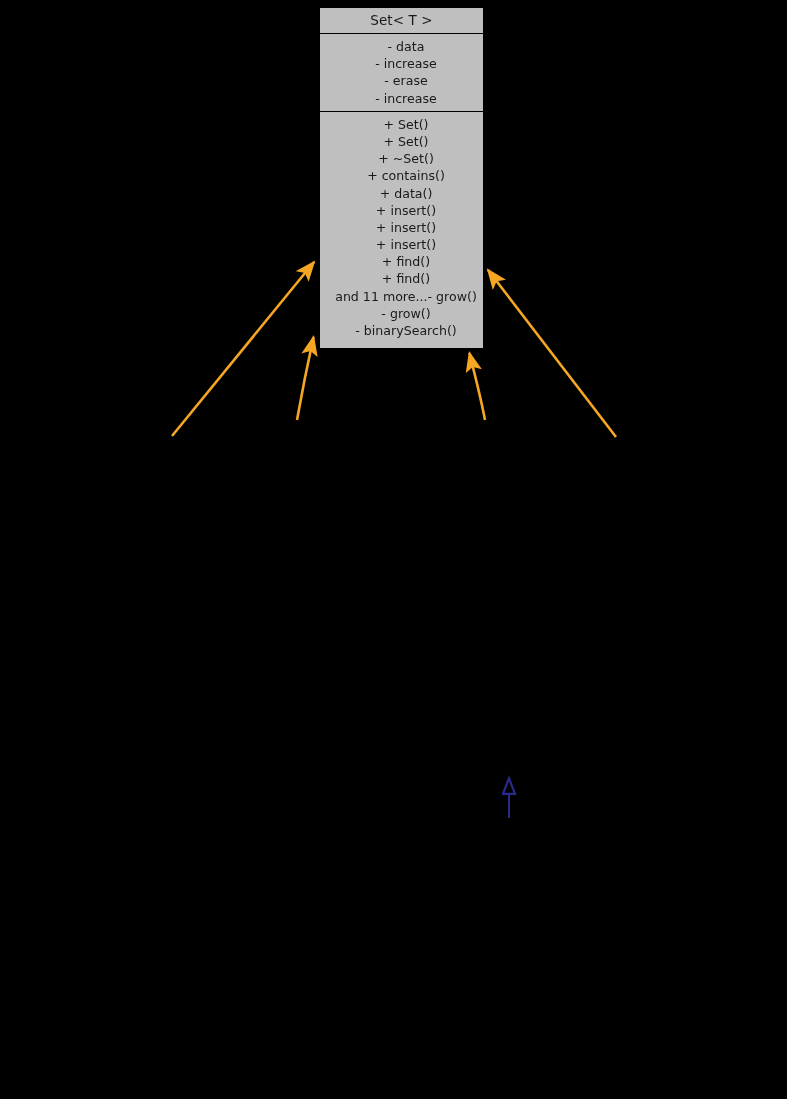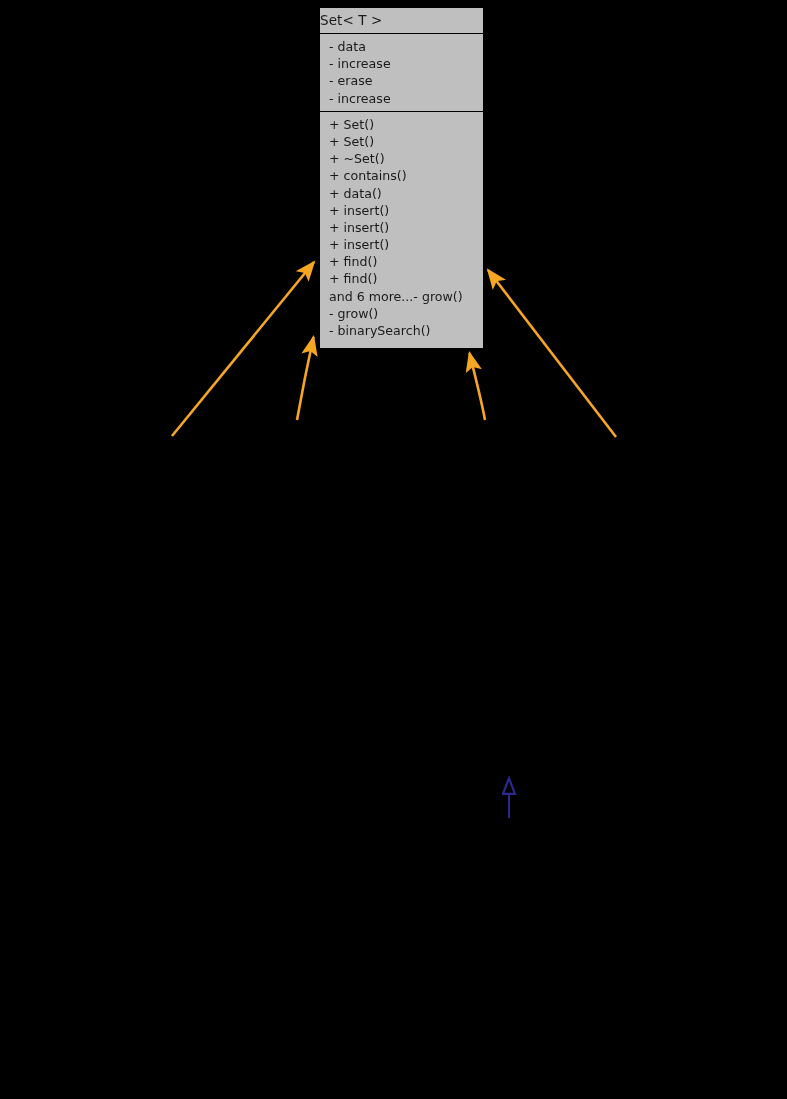--- a/index.html
+++ b/index.html
@@ -36,31 +36,33 @@
     background: #bfbfbf;
     border: 1px solid #000000;
     outline: 1px solid #000000;
   }
   .node-title-band {
     box-sizing: border-box;
     height: 26px;
     border-bottom: 1px solid #000000;
     display: flex;
     align-items: center;
+    justify-content: center;
   }
   .node-title-text {
     font-size: 13.5px;
     color: #1a1a1a;
     line-height: 1;
     letter-spacing: 0.1px;
     white-space: nowrap;
   }
   .node-section {
     box-sizing: border-box;
     padding: 4px 0 4px 9px;
+    text-align: center;
   }
   .node-attrs-section {
     border-bottom: 1px solid #000000;
   }
   .member-row {
     font-size: 12.6px;
     color: #1a1a1a;
     line-height: 17.2px;
     white-space: pre;
     height: 17.2px;
@@ -113,20 +115,20 @@
       <div class="member-row">+ Set()</div>
       <div class="member-row">+ Set()</div>
       <div class="member-row">+ ~Set()</div>
       <div class="member-row">+ contains()</div>
       <div class="member-row">+ data()</div>
       <div class="member-row">+ insert()</div>
       <div class="member-row">+ insert()</div>
       <div class="member-row">+ insert()</div>
       <div class="member-row">+ find()</div>
       <div class="member-row">+ find()</div>
-      <div class="member-row">and 6 more...- grow()</div>
+      <div class="member-row">and 11 more...- grow()</div>
       <div class="member-row">- grow()</div>
       <div class="member-row">- binarySearch()</div>
     </div>
 
   </div>
 
 </div>
 
 </body></html>

